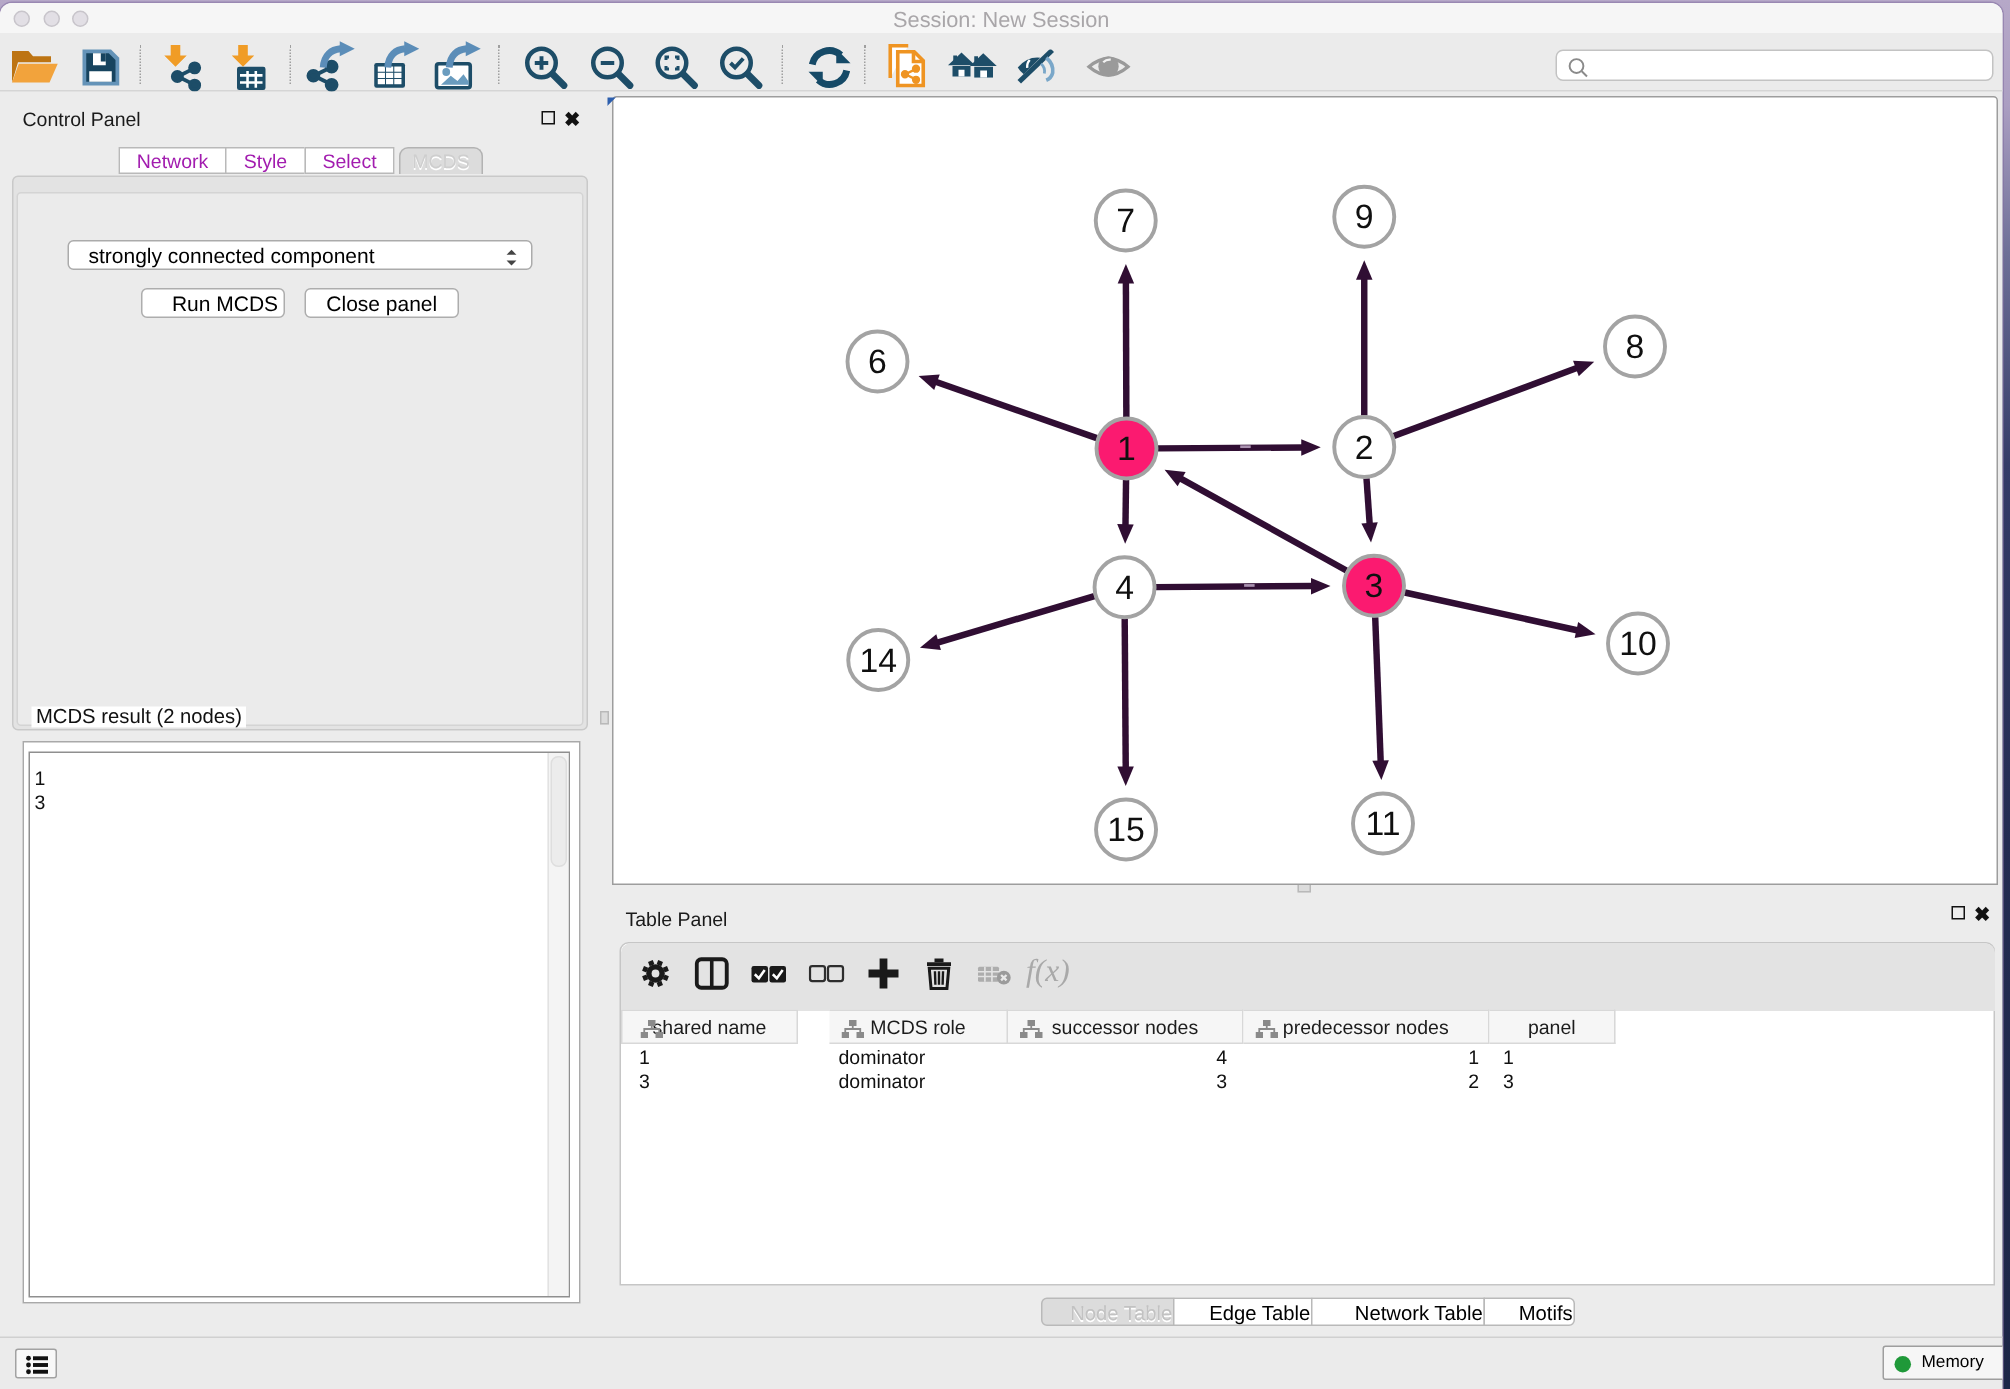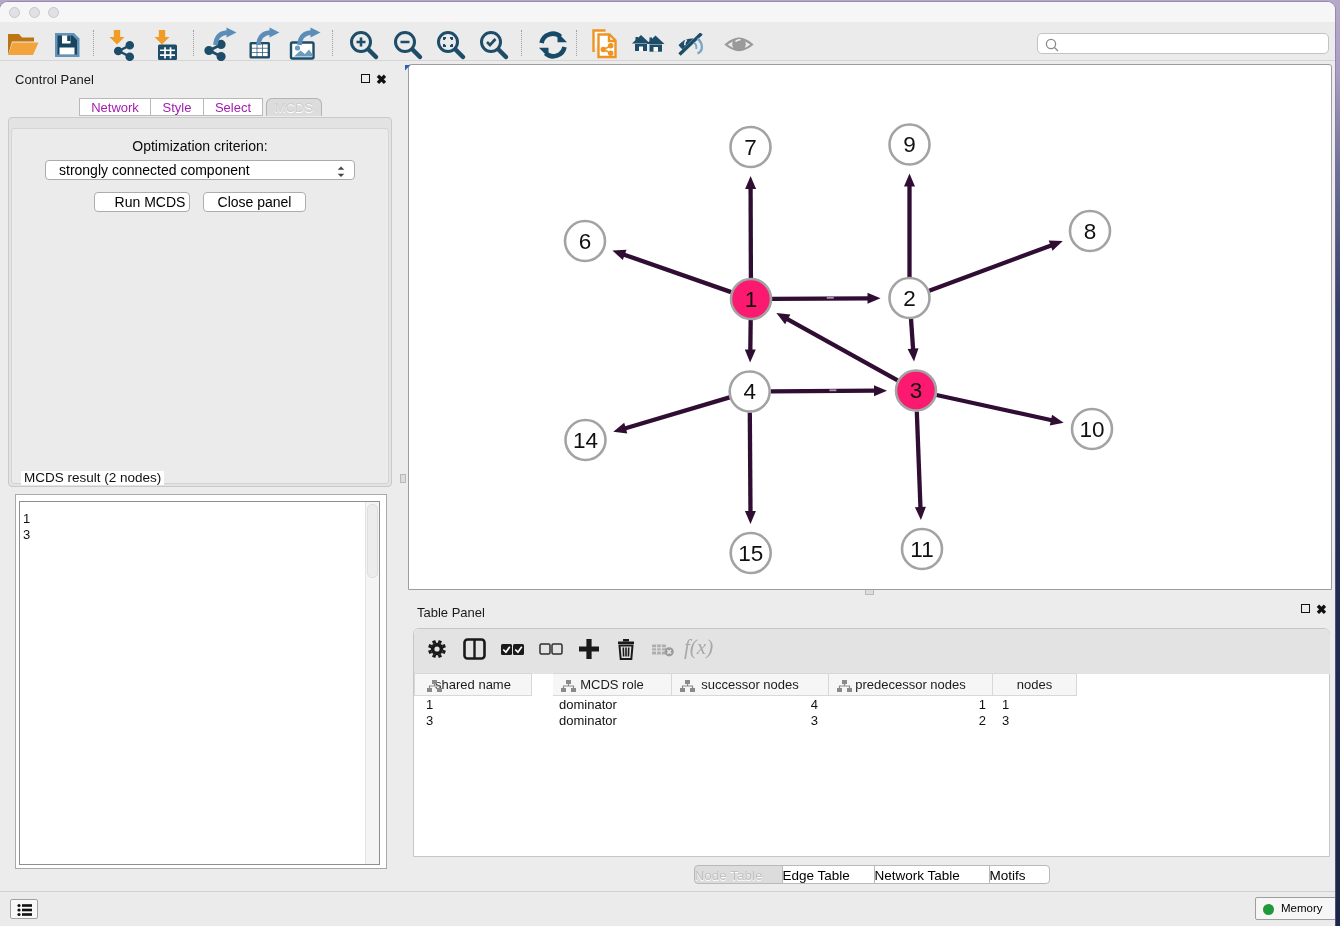--- a/index.html
+++ b/index.html
@@ -33,35 +33,36 @@
 #vhandle{position:absolute;left:400px;top:474px;width:6px;height:9px;background:#dcdcdc;border:1px solid #b9b9b9;}
 #hhandle{position:absolute;left:865px;top:589px;width:9px;height:6px;background:#dcdcdc;border:1px solid #b9b9b9;}
 #netwin{position:absolute;left:408px;top:64px;width:924px;height:526px;background:#fff;border:1px solid #9d9d9d;border-radius:3px 3px 0 0;}
 #nettitle{position:absolute;left:0;top:0;width:100%;height:23px;background:linear-gradient(#f8f8f8,#e9e9e9 55%,#d6d6d6);border-bottom:1px solid #a6a6a6;border-radius:3px 3px 0 0;}
 #nettitle .txt{position:absolute;width:100%;text-align:center;top:4px;font-size:13px;font-weight:bold;color:#222;}
 #tp-title{position:absolute;left:417px;top:605px;font-size:13px;color:#1a1a1a;}
 #tp-rect{position:absolute;left:413px;top:628px;width:917px;height:229px;background:#fff;border:1px solid #c6c6c6;border-radius:6px 6px 0 0;}
 #tp-toolbar{position:absolute;left:413.5px;top:628.5px;width:916px;height:45px;background:#e3e3e3;border-radius:6px 6px 0 0;}
 .th{position:absolute;top:673px;height:23px;background:#f6f6f6;border:1px solid #d8d8d8;border-left:none;font-size:13px;color:#1c1c1c;text-align:center;line-height:22px;}
 .td{position:absolute;height:16px;font-size:13px;color:#111;}
-.btab{position:absolute;top:865px;height:19px;background:#fff;border:1px solid #b9b9b9;font-size:13.5px;color:#000;text-align:left;line-height:19px;}
+.btab{position:absolute;top:865px;height:19px;background:#fff;border:1px solid #b9b9b9;font-size:13.5px;color:#000;text-align:right;line-height:19px;}
 #bt-node{background:#dcdcdc;color:#c2c2c2;text-shadow:0 1px 0 #fff;border-radius:4px 0 0 4px;}
 #bt-motifs{border-radius:0 4px 4px 0;}
 #statusbar{position:absolute;left:0;top:891px;width:1335px;height:35px;background:#ebebeb;border-top:1px solid #d0d0d0;}
 #listbtn{position:absolute;left:10px;top:899px;width:28px;height:20px;background:#f8f8f8;border:1px solid #a2a2a2;border-radius:2px;}
 #membtn{position:absolute;left:1255px;top:897px;width:90px;height:23px;background:#f6f6f6;border:1px solid #9e9e9e;border-radius:2px;font-size:11.5px;color:#000;line-height:21px;padding-left:25px;}
 #memdot{position:absolute;left:7px;top:6px;width:11px;height:11px;border-radius:50%;background:#1f9939;}
 </style></head>
 <body>
 <div id="win">
     <div id="inner">
   <div id="titlebar">
     <span class="dot" style="left:9px;"></span>
         <span class="dot" style="left:28.5px;"></span>
         <span class="dot" style="left:48px;"></span>
+    <div id="title-text">Session: New Session</div>
   </div>
   <div id="toolbar">
     <svg class="ticon" style="left:6px;top:5px;" width="34" height="34" viewBox="0 0 34 34">
           <path d="M2 28 V7 h11 l3 3.5 h12 v4 H6 z" fill="#bd7413"></path>
           <path d="M6.5 15.5 h26 l-5.5 12.5 H2 z" fill="#f2a33c"></path>
         </svg>
     <svg class="ticon" style="left:50px;top:5px;" width="34" height="34" viewBox="0 0 34 34">
           <path d="M5 6 h19 l5.5 5.5 V30 H5 z" fill="#6493b8"></path>
           <path d="M7.5 8.5 h15 l4.5 4.5 v14.5 h-19.5 z" fill="#17445f"></path>
           <rect x="12" y="8.5" width="8.5" height="8" fill="#fff"></rect>
@@ -205,21 +206,20 @@
 
   <div id="cp-title">Control Panel</div>
   <div class="wmax" style="left:361px;top:74px;"></div>
   <div class="wclose" style="left:376px;top:74px;">✖</div>
   <div class="tab" style="left:79px;width:72px;">Network</div>
   <div class="tab" style="left:150px;width:54px;">Style</div>
   <div class="tab" style="left:203px;width:60px;">Select</div>
   <div class="tab" id="tab-mcds" style="left:266px;width:56px;">MCDS</div>
   <div id="cp-outer"></div>
   <div id="cp-inner"></div>
-  <div id="opt-label">Optimization criterion:</div>
   <div id="dropdown">strongly connected component
     <svg width="12" height="16" style="position:absolute;right:7px;top:3px;">
           <polygon points="6,2.5 9.3,5.8 2.7,5.8" fill="#444"></polygon>
           <polygon points="6,13 9.3,9.7 2.7,9.7" fill="#444"></polygon>
         </svg>
   </div>
   <div class="btn" style="left:94px;top:191.5px;width:96px;padding-left:16px;">Run MCDS</div>
   <div class="btn" style="left:203px;top:191.5px;width:103px;">Close panel</div>
   <div id="resultbox"></div>
   <div id="fieldset"></div>
@@ -375,21 +375,21 @@
           </g>
         </svg>successor nodes</div>
   <div class="th" style="left:829px;width:164px;"><svg width="16" height="14" style="position:absolute;left:8px;top:5px;">
           <g fill="#8a8a8a">
             <rect x="5" y="1" width="5" height="4"></rect>
             <rect x="0" y="9" width="5" height="4"></rect>
             <rect x="10" y="9" width="5" height="4"></rect>
             <path d="M7.5 5 v2 M2.5 9 v-2 h10 v2" stroke="#8a8a8a" stroke-width="1.2" fill="none"></path>
           </g>
         </svg>predecessor nodes</div>
-  <div class="th" style="left:993px;width:84px;">nodes</div>
+  <div class="th" style="left:993px;width:84px;">panel</div>
   <div class="td" style="left:426px;top:697px;">1</div>
   <div class="td" style="left:559px;top:697px;">dominator</div>
   <div class="td" style="left:672px;top:697px;width:146px;text-align:right;">4</div>
   <div class="td" style="left:829px;top:697px;width:157px;text-align:right;">1</div>
   <div class="td" style="left:1002px;top:697px;">1</div>
   <div class="td" style="left:426px;top:713px;">3</div>
   <div class="td" style="left:559px;top:713px;">dominator</div>
   <div class="td" style="left:672px;top:713px;width:146px;text-align:right;">3</div>
   <div class="td" style="left:829px;top:713px;width:157px;text-align:right;">2</div>
   <div class="td" style="left:1002px;top:713px;">3</div>

